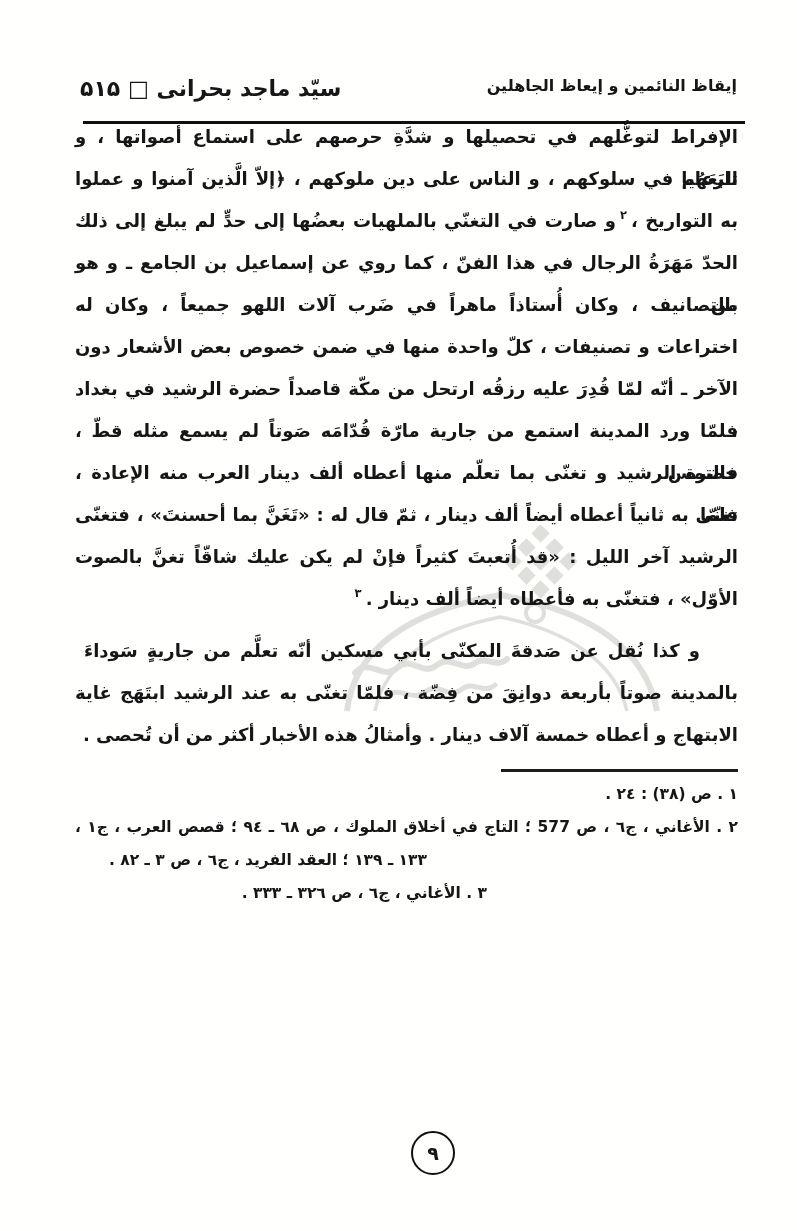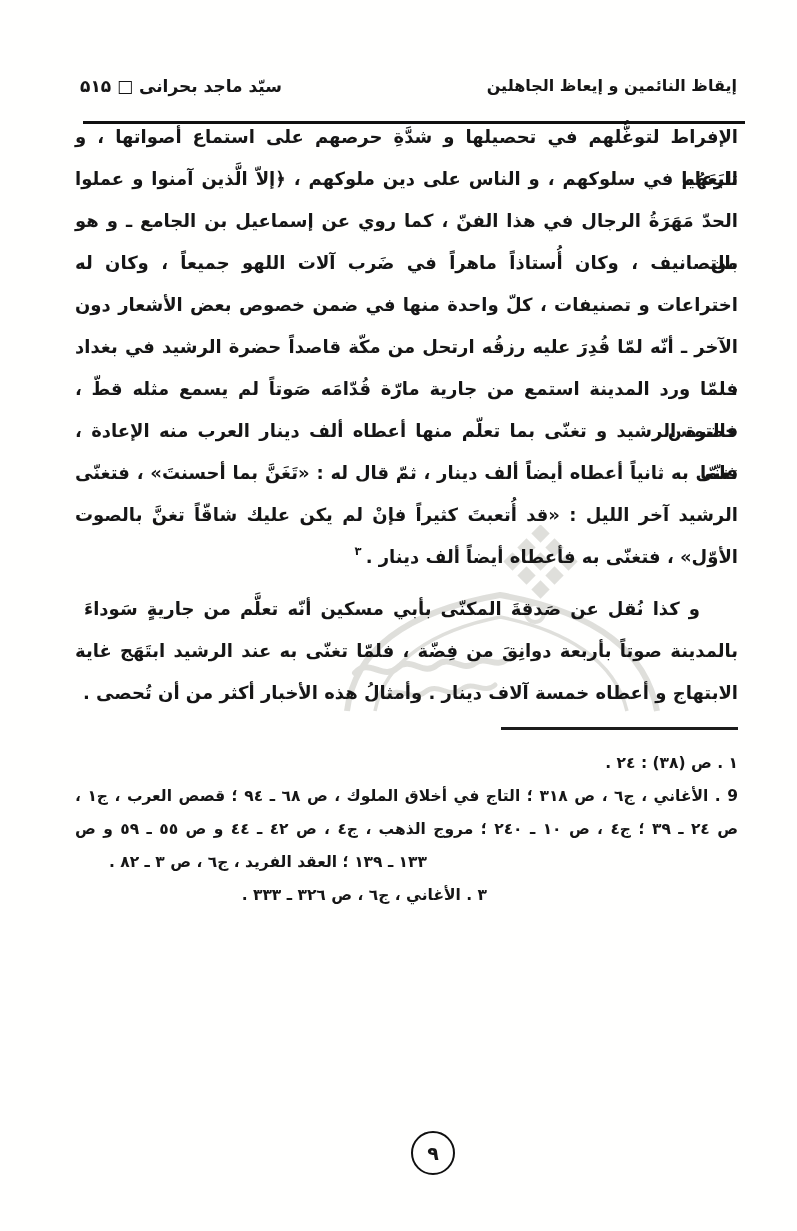--- a/index.html
+++ b/index.html
@@ -4,35 +4,35 @@
 <style>
   html,body{margin:0;padding:0;background:#ffffff;}
   .page{
     position:relative;width:797px;height:1231px;background:#fffffe;
     font-family:"DejaVu Sans",sans-serif;color:#161616;direction:rtl;overflow:hidden;
   }
   
   .header{position:absolute;top:76px;right:60px;left:80px;display:flex;
     justify-content:space-between;align-items:flex-start;font-size:16px;font-weight:bold;}
   .header .h-right{letter-spacing:0;}
-  .header .h-left{font-size:17px;}
+  .header .h-left{font-size:22px;}
   .head-rule{position:absolute;top:121px;right:52px;left:83px;height:3px;background:#101010;}
   
   .watermark{position:absolute;left:335px;top:525px;z-index:1;opacity:.55;}
   
   .body-text{position:absolute;top:116px;right:59px;left:75px;z-index:2;
     font-size:18px;font-weight:bold;}
   .bline{height:42px;line-height:42px;text-align:justify;text-align-last:justify;}
   .bline.endline{text-align:center;text-align-last:right;}
   .fnmark{font-size:11.5px;position:relative;top:-8px;margin:0 4px;}
   .para2{margin-top:10px;}
   .indent-first{padding-right:38px;margin-left:9px;}
   
   .fn-sep{margin-top:13px;width:237px;height:2.5px;background:#1c1c1c;}
-  .footnotes{margin-top:17px;font-size:15.5px;font-weight:bold;line-height:33px;}
+  .footnotes{margin-top:6px;font-size:15.5px;font-weight:bold;line-height:33px;}
   .fn-line{text-align:right;}
   .fn-just{text-align:justify;text-align-last:justify;}
   .fn-ind-lg{padding-right:311px;}
   .fn-ind-md{padding-right:251px;}
   
   .pagenum{position:absolute;top:1131px;left:411px;width:40px;height:40px;
     border:2.5px solid #101010;border-radius:50%;display:flex;align-items:center;
     justify-content:center;font-size:19px;font-weight:bold;z-index:2;}
 </style>
 </head>
@@ -63,41 +63,41 @@
       <path d="M40 186 C 50 135, 100 105, 165 92 C 230 105, 280 135, 292 186" stroke-width="3.5"></path>
       <circle cx="200" cy="88" r="9" stroke-width="4"></circle>
       <path d="M20 148 c 14 -16 28 8 42 -5 c 14 -13 26 9 40 -3 c 13 -11 26 8 38 -2 c 11 -8 21 6 32 -4" stroke-width="6" stroke-linecap="round"></path>
       <path d="M52 172 c 12 -13 25 6 38 -5 c 13 -11 24 8 37 -3 c 11 -9 22 6 33 -4" stroke-width="5" stroke-linecap="round"></path>
     </g>
   </svg>
 
   <div class="body-text">
     <div class="bline">الإفراط لتوغُّلهم في تحصيلها و شدَّةِ حرصهم على استماع أصواتها ، و تابَعَهُم</div>
     <div class="bline">الرعايا في سلوكهم ، و الناس على دين ملوكهم ، ﴿إلاّ الَّذين آمنوا و عملوا</div>
+    <div class="bline"><span>به التواريخ ،</span><span class="fnmark">٢</span><span>و صارت في التغنّي بالملهيات بعضُها إلى حدٍّ لم يبلغ إلى ذلك</span></div>
     <div class="bline">الحدّ مَهَرَةُ الرجال في هذا الفنّ ، كما روي عن إسماعيل بن الجامع ـ و هو من</div>
     <div class="bline">بالتصانيف ، وكان أُستاذاً ماهراً في ضَرب آلات اللهو جميعاً ، وكان له</div>
     <div class="bline">اختراعات و تصنيفات ، كلّ واحدة منها في ضمن خصوص بعض الأشعار دون</div>
     <div class="bline">الآخر ـ أنّه لمّا قُدِرَ عليه رزقُه ارتحل من مكّة قاصداً حضرة الرشيد في بغداد ،</div>
     <div class="bline">فلمّا ورد المدينة استمع من جارية مارّة قُدّامَه صَوتاً لم يسمع مثله قطّ ، فالتمس</div>
     <div class="bline">حضرة الرشيد و تغنّى بما تعلّم منها أعطاه ألف دينار العرب منه الإعادة ، فلمّا</div>
     <div class="bline">تغنّى به ثانياً أعطاه أيضاً ألف دينار ، ثمّ قال له : «تَغَنَّ بما أحسنتَ» ، فتغنّى</div>
     <div class="bline">الرشيد آخر الليل : «قد أُتعبتَ كثيراً فإنْ لم يكن عليك شاقّاً تغنَّ بالصوت</div>
     <div class="bline endline"><span>الأوّل» ، فتغنّى به فأعطاه أيضاً ألف دينار .</span><span class="fnmark">٣</span></div>
 
     <div class="para2">
       <div class="bline indent-first">و كذا نُقل عن صَدقةَ المكنّى بأبي مسكين أنّه تعلَّم من جاريةٍ سَوداءَ</div>
       <div class="bline">بالمدينة صوتاً بأربعة دوانِقَ من فِضّة ، فلمّا تغنّى به عند الرشيد ابتَهَج غاية</div>
       <div class="bline endline">الابتهاج و أعطاه خمسة آلاف دينار . وأمثالُ هذه الأخبار أكثر من أن تُحصى .</div>
     </div>
 
     <div class="fn-sep"></div>
     <div class="footnotes">
       <div class="fn-line">١ . ص (٣٨) : ٢٤ .</div>
-      <div class="fn-line fn-just">9 . الأغاني ، ج٦ ، ص ٣١٨ ؛ التاج في أخلاق الملوك ، ص ٦٨ ـ ٩٤ ؛ قصص العرب ، ج١ ،</div>
-      <div class="fn-line fn-just">ص ٢٤ ـ ٣٩ ؛ ج٤ ، ص ١٠ ـ ٢٤٠ ؛ مروج الذهب ، ج٤ ، ص ٤٢ ـ ٤٤ و ص ٥٥ ـ ٥٩ و ص</div>
+      <div class="fn-line fn-just">٢ . الأغاني ، ج٦ ، ص 577 ؛ التاج في أخلاق الملوك ، ص ٦٨ ـ ٩٤ ؛ قصص العرب ، ج١ ،</div>
       <div class="fn-line fn-ind-lg">١٣٣ ـ ١٣٩ ؛ العقد الفريد ، ج٦ ، ص ٣ ـ ٨٢ .</div>
       <div class="fn-line fn-ind-md">٣ . الأغاني ، ج٦ ، ص ٣٢٦ ـ ٣٣٣ .</div>
     </div>
   </div>
 
   <div class="pagenum">
     <span>٩</span>
   </div>
 
 </div>

